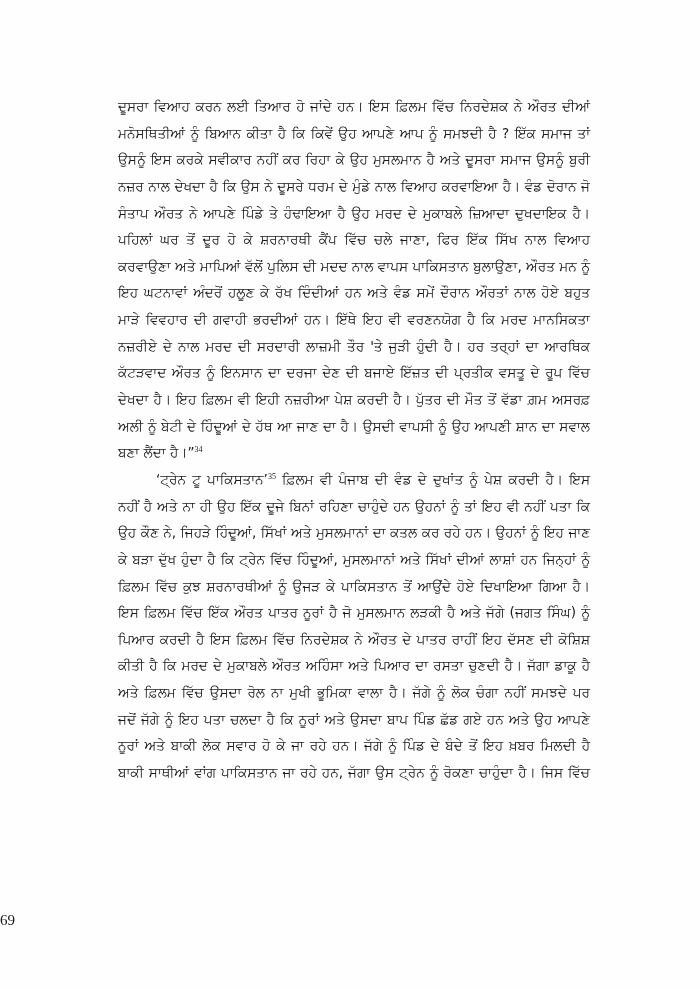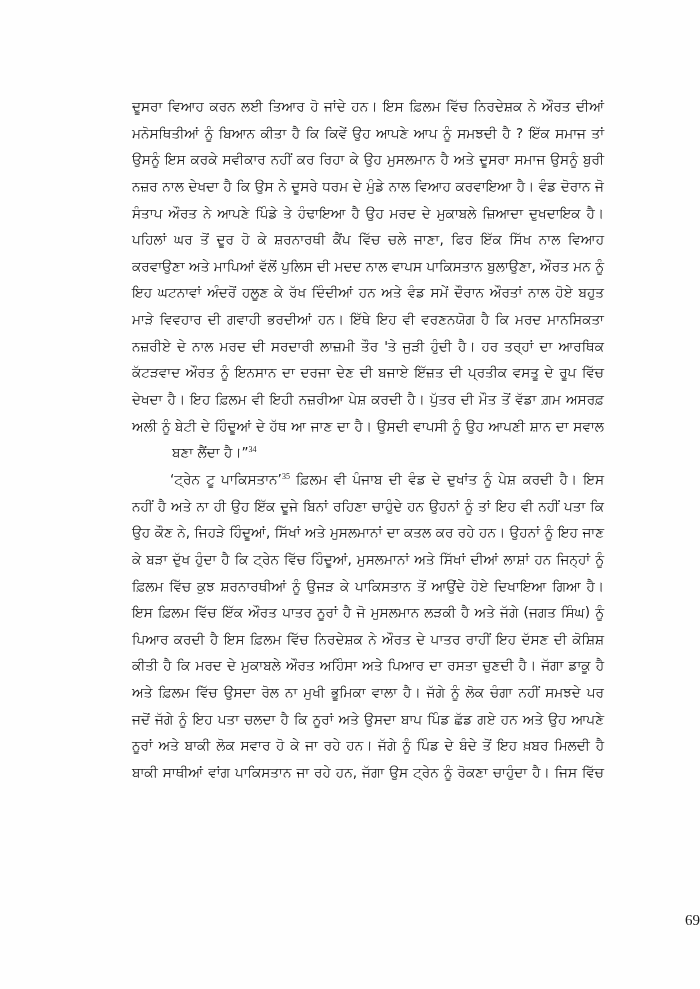--- a/index.html
+++ b/index.html
@@ -15,56 +15,55 @@
     }
     .page {
       position: absolute;
       left: 0; top: 0;
       width: 700px;
       height: 989px;
       background: #fefefe;
     }
     .text-block {
       position: absolute;
-      left: 132px;
+      left: 118px;
       top: 93px;
       width: 472px;
       color: #1a1a1a;
       font-family: "DejaVu Sans", "Liberation Sans", sans-serif;
       font-size: 13.6px;
     }
     .line {
       display: block;
       height: 26.65px;
       line-height: 26.65px;
       white-space: nowrap;
       text-align: justify;
       text-align-last: justify;
       overflow: visible;
     }
     .line.last {
       text-align-last: left;
-      margin-left: 40px;
     }
     .line.indent {
       padding-left: 38px;
     }
     sup.fn {
       font-family: "Liberation Serif", serif;
       font-size: 8px;
       vertical-align: 5px;
       line-height: 0;
       letter-spacing: 0;
     }
     .page-number {
       position: absolute;
       left: 0;
       width: 700px;
       top: 912px;
-      text-align: right;
+      text-align: left;
       font-family: "Liberation Serif", serif;
       font-size: 15px;
       color: #1a1a1a;
     }
   </style>
 </head>
 <body>
 
 <div class="page">
   <div class="text-block">

